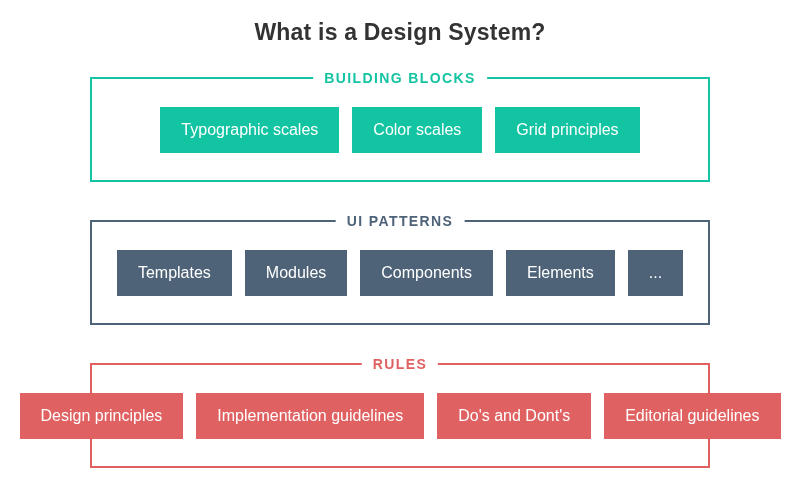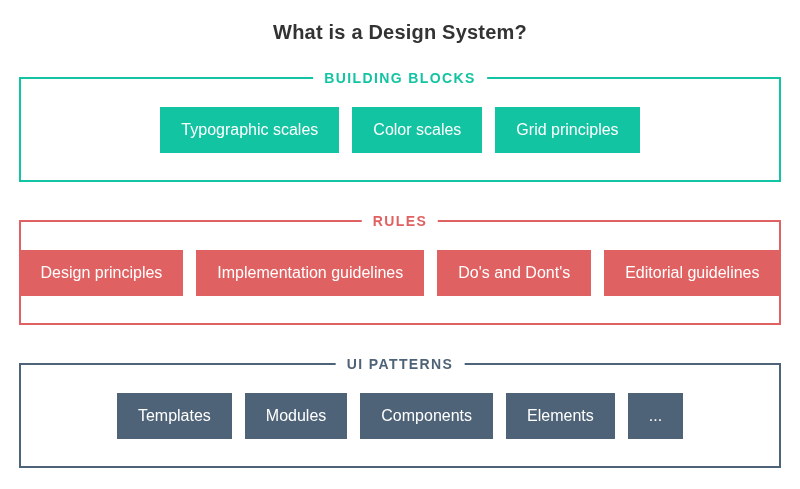--- a/index.html
+++ b/index.html
@@ -6,33 +6,33 @@
     margin: 0;
     padding: 0;
     background: #ffffff;
     width: 800px;
     height: 489px;
     font-family: "Liberation Sans", sans-serif;
     overflow: hidden;
   }
   .page-title {
     text-align: center;
-    font-size: 20px;
+    font-size: 23px;
     line-height: 29px;
     font-weight: bold;
     color: #333333;
     margin: 18px 0 0 0;
     letter-spacing: 0.2px;
   }
   #sections > section:first-child { margin-top: 30px; }
   #sections > section { margin-top: 38px; }
   .box {
     position: relative;
     box-sizing: border-box;
-    width: 762px;
+    width: 620px;
     height: 105px;
     margin-left: auto;
     margin-right: auto;
     border: 2px solid var(--c);
     display: flex;
     align-items: center;
     justify-content: center;
   }
   .legend {
     position: absolute;
@@ -75,34 +75,34 @@
   <div id="sections">
   <section class="box" style="--c: #13C4A3;">
     <span class="legend">BUILDING BLOCKS</span>
     <div class="chips">
           <div class="chip">Typographic scales</div>
           <div class="chip">Color scales</div>
           <div class="chip">Grid principles</div>
         </div>
   </section>
 
-  <section class="box" style="--c: #E06161;">
-    <span class="legend">RULES</span>
-    <div class="chips">
-          <div class="chip">Design principles</div>
-          <div class="chip">Implementation guidelines</div>
-          <div class="chip">Do's and Dont's</div>
-          <div class="chip">Editorial guidelines</div>
-        </div>
-  </section>
-
   <section class="box" style="--c: #4E6377;">
     <span class="legend">UI PATTERNS</span>
     <div class="chips">
           <div class="chip">Templates</div>
           <div class="chip">Modules</div>
           <div class="chip">Components</div>
           <div class="chip">Elements</div>
           <div class="chip">...</div>
         </div>
   </section>
+
+  <section class="box" style="--c: #E06161;">
+    <span class="legend">RULES</span>
+    <div class="chips">
+          <div class="chip">Design principles</div>
+          <div class="chip">Implementation guidelines</div>
+          <div class="chip">Do's and Dont's</div>
+          <div class="chip">Editorial guidelines</div>
+        </div>
+  </section>
 </div>
 </div>
 
 </body></html>

